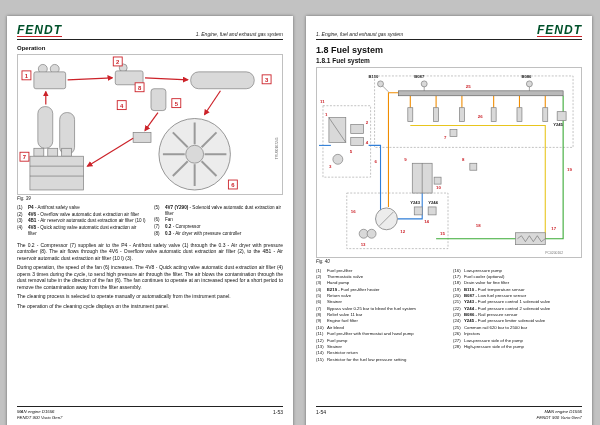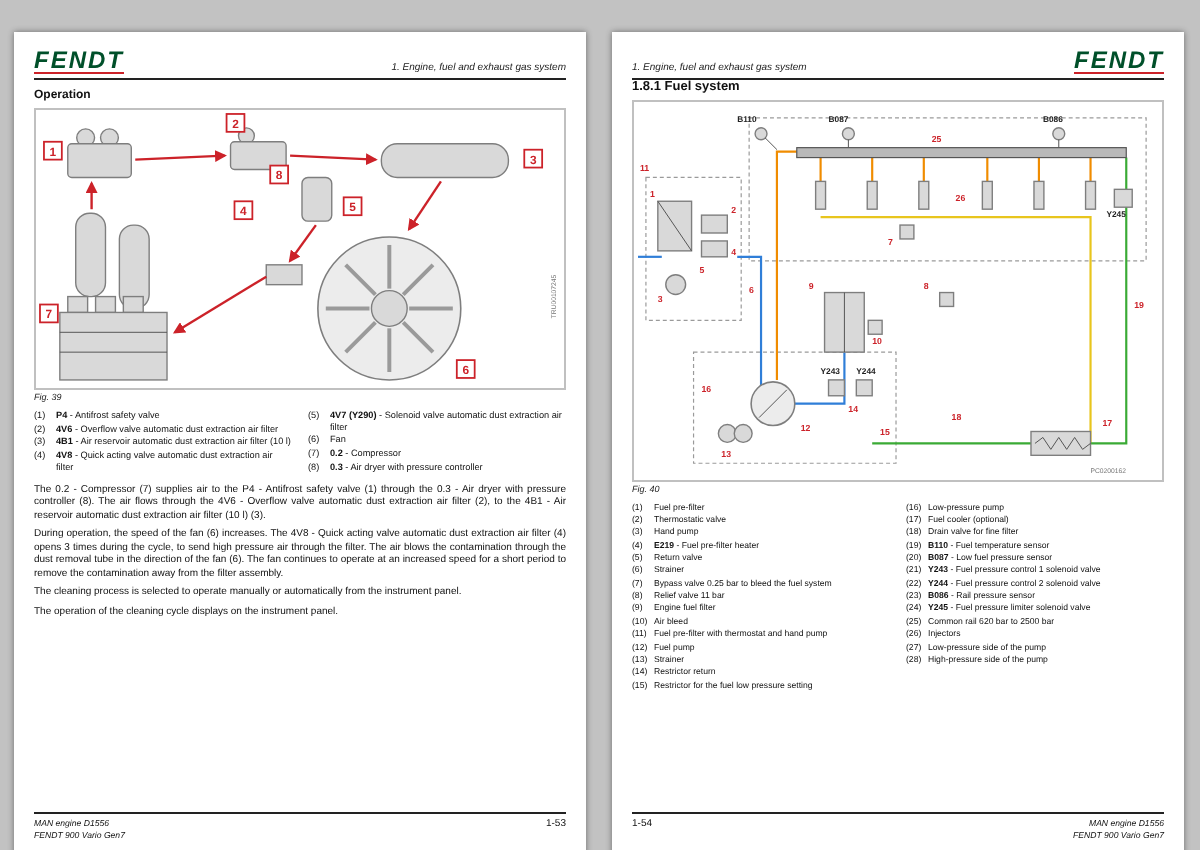--- a/index.html
+++ b/index.html
@@ -217,20 +217,21 @@
       <div class="pageno">1-53</div>
     </div>
   </div>
 
   <div class="page" id="page-right">
     <div class="pg-header">
       <span class="chapter">1. Engine, fuel and exhaust gas system</span>
       <span class="logo">FENDT</span>
     </div>
 
+    <div class="h1">1.8 Fuel system</div>
     <div class="h2">1.8.1 Fuel system</div>
 
     <div class="figbox">
       <svg viewBox="0 0 266 190">
 
         <rect class="dbox" x="58" y="8" width="200" height="72"></rect>
         <rect class="dbox" x="6" y="38" width="48" height="72"></rect>
         <rect class="dbox" x="30" y="126" width="102" height="56"></rect>
 
         <g>

